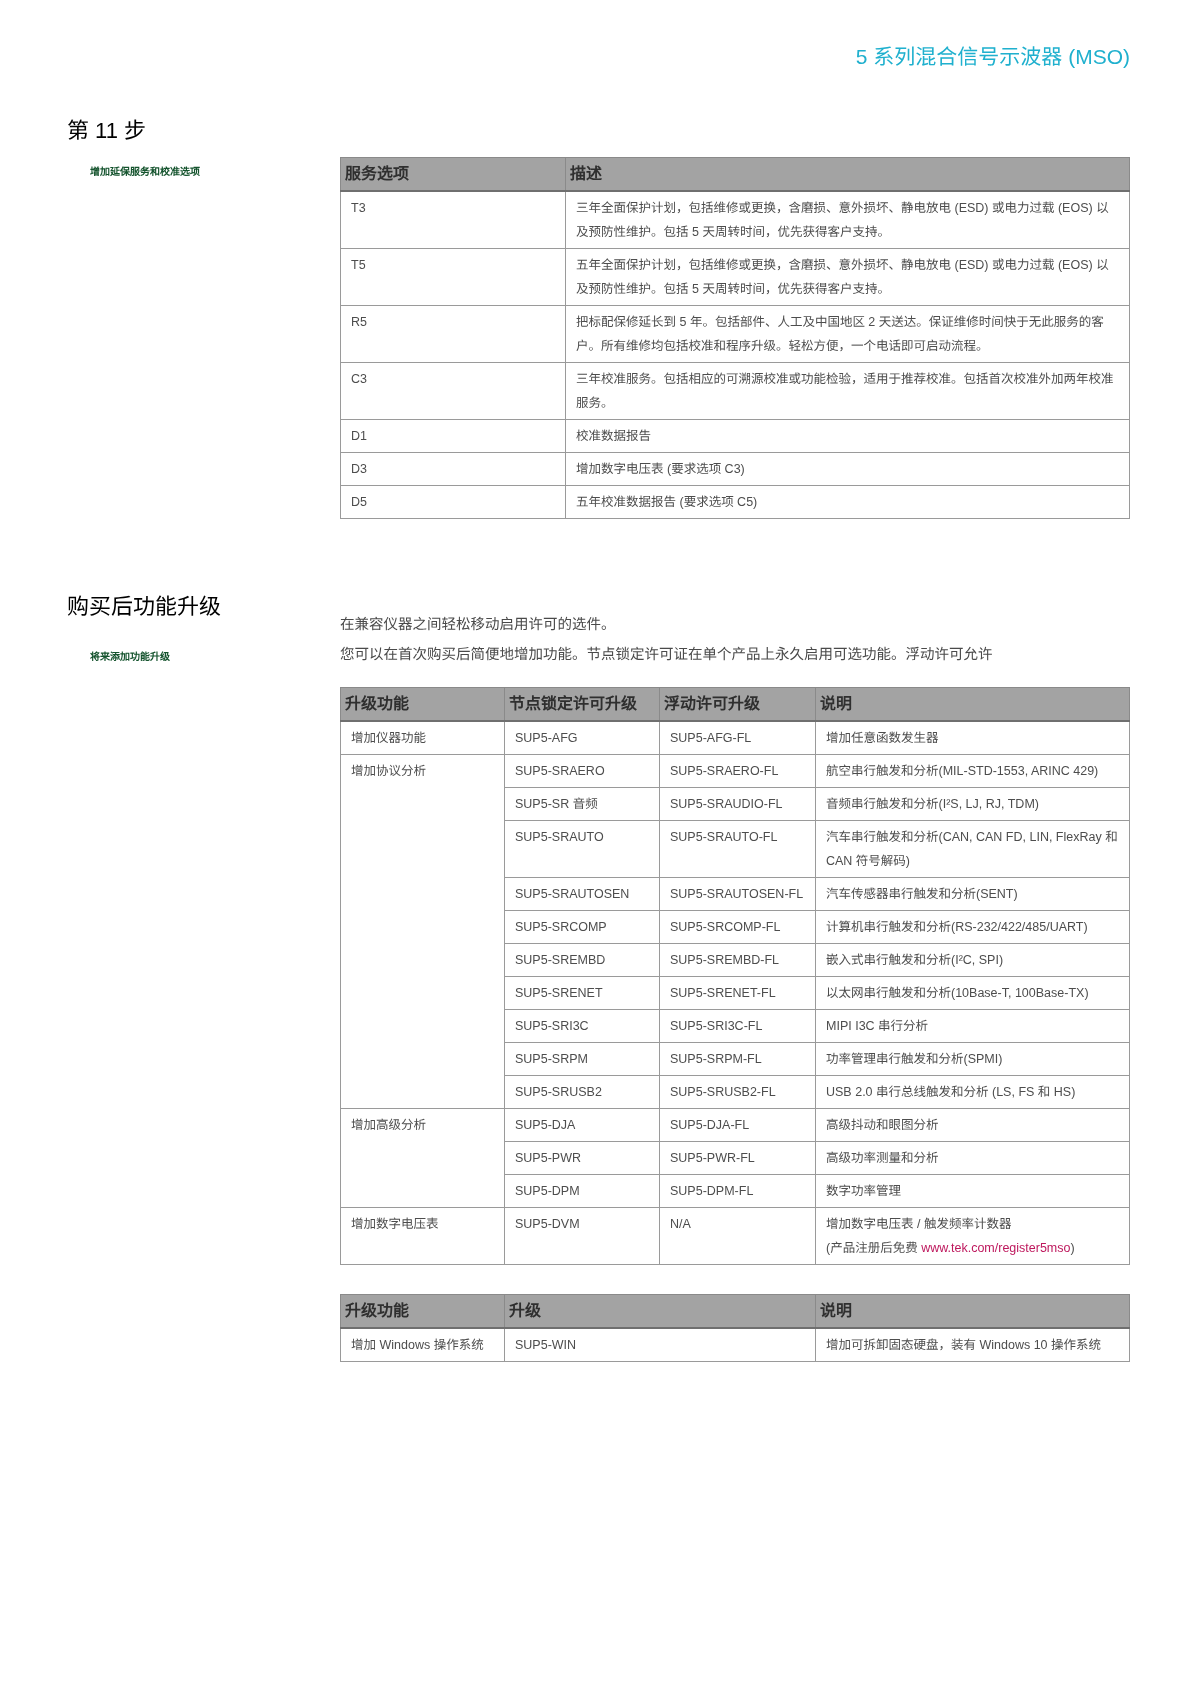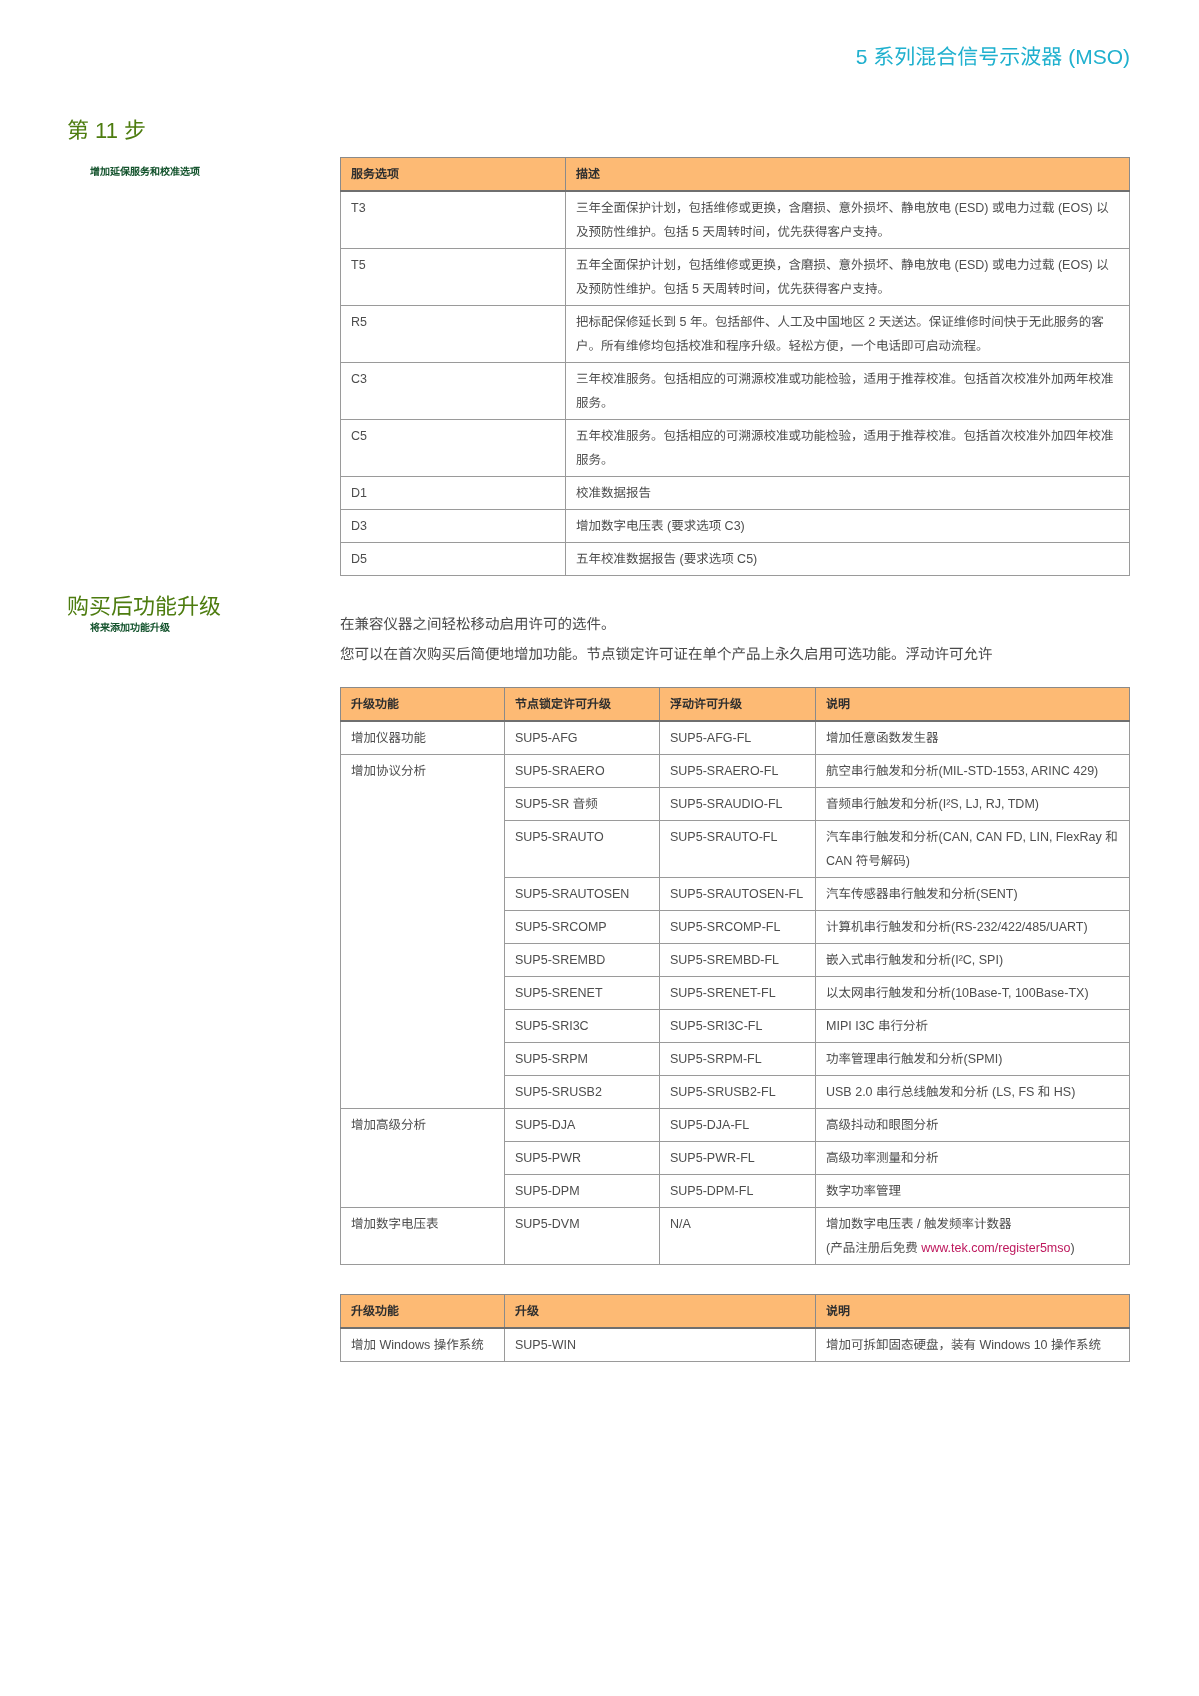--- a/index.html
+++ b/index.html
@@ -12,40 +12,40 @@
     width:1199px;height:1452px;
     background:#ffffff;
     overflow:hidden;
   }
   .product-title{
     position:absolute;top:40px;right:69px;
     font-size:21px;color:#1fb0ce;
   }
   .section-title{
     position:absolute;left:67px;
-    font-size:22px;color:#4d7c0f;font-weight:400;
+    font-size:22px;color:#000000;font-weight:400;
   }
   .side-label{
     position:absolute;left:90px;
     font-size:10px;font-weight:bold;color:#14532d;
   }
   .intro{
     position:absolute;left:340px;top:609px;width:790px;
     font-size:14.5px;line-height:30px;color:#4a4a4a;
   }
   table.doc{
     position:absolute;left:340px;
     width:790px;border-collapse:collapse;table-layout:fixed;
     font-size:12.5px;color:#4d4d4d;
     border:1px solid #6f6f6f;
   }
   table.doc th{
-    background:#fdba74;color:#2f2f2f;
-    font-size:12px;font-weight:bold;text-align:left;
-    padding:8px 10px;line-height:16px;
+    background:#a3a3a3;color:#2f2f2f;
+    font-size:16px;font-weight:bold;text-align:left;
+    padding:8px 4px;line-height:16px;
     border:1px solid #8a8a8a;border-bottom:2px solid #6f6f6f;
   }
   table.doc td{
     padding:4px 10px;line-height:24px;vertical-align:top;
     border:1px solid #9a9a9a;
     word-break:break-word;
   }
   #service-table{top:157px;}
   #upgrade-table{top:687px;}
   #os-table{top:1294px;}
@@ -93,41 +93,37 @@
         </tr>
         <tr>
           <td>R5</td>
           <td>把标配保修延长到 5 年。包括部件、人工及中国地区 2 天送达。保证维修时间快于无此服务的客户。所有维修均包括校准和程序升级。轻松方便，一个电话即可启动流程。</td>
         </tr>
         <tr>
           <td>C3</td>
           <td>三年校准服务。包括相应的可溯源校准或功能检验，适用于推荐校准。包括首次校准外加两年校准服务。</td>
         </tr>
         <tr>
-          <td>C5</td>
-          <td>五年校准服务。包括相应的可溯源校准或功能检验，适用于推荐校准。包括首次校准外加四年校准服务。</td>
-        </tr>
-        <tr>
           <td>D1</td>
           <td>校准数据报告</td>
         </tr>
         <tr>
           <td>D3</td>
           <td>增加数字电压表 (要求选项 C3)</td>
         </tr>
         <tr>
           <td>D5</td>
           <td>五年校准数据报告 (要求选项 C5)</td>
         </tr>
       </tbody>
   </table>
 
   <div class="section-title" style="top:588px;font-family:Liberation Serif, serif;">购买后功能升级</div>
 
-  <div class="side-label" style="top:619px;">将来添加功能升级</div>
+  <div class="side-label" style="top:648px;">将来添加功能升级</div>
 
   <div class="intro">
     <div>在兼容仪器之间轻松移动启用许可的选件。</div>
     <div>您可以在首次购买后简便地增加功能。节点锁定许可证在单个产品上永久启用可选功能。浮动许可允许</div>
   </div>
 
   <table class="doc" id="upgrade-table">
     <colgroup>
         <col style="width:164px">
         <col style="width:155px">

